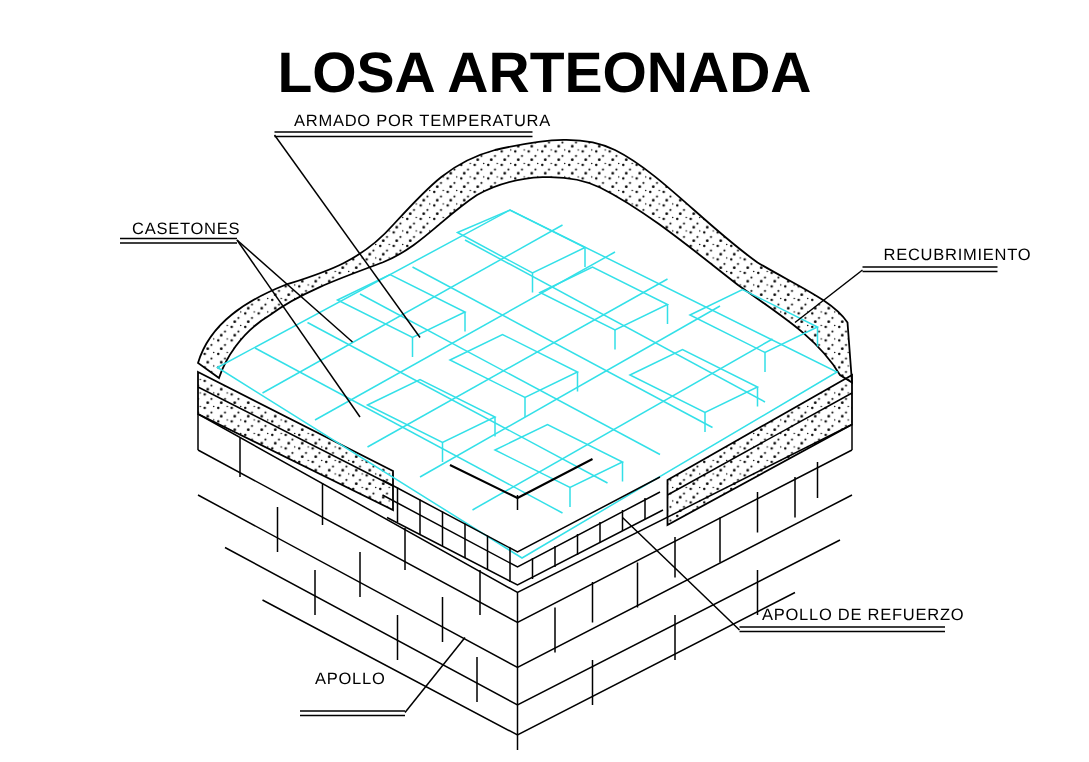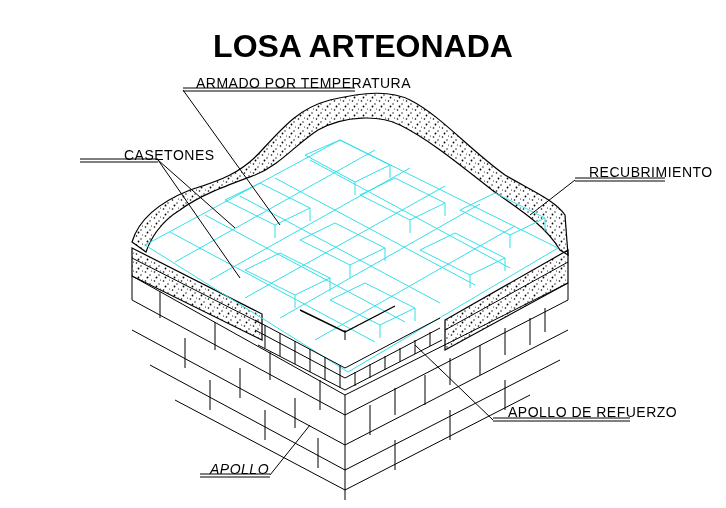--- a/index.html
+++ b/index.html
@@ -1,18 +1,18 @@
 <!DOCTYPE html>
 <html><head>
 <meta charset="utf-8">
 <style>
   html, body { margin: 0; padding: 0; background: #ffffff; }
   body { width: 726px; height: 508px; position: relative; overflow: hidden; font-family: "Liberation Sans", sans-serif; }
-  .title { position: absolute; left: 0; width: 726px; top: 28px; text-align: center; font-size: 32px; font-weight: bold; color: #000; letter-spacing: 0px; }
-  .lbl { position: absolute; font-size: 14px; color: #000; white-space: nowrap; letter-spacing: 0.5px; text-align: center; }
+  .title { position: absolute; left: 0; width: 726px; top: 28px; text-align: center; font-size: 38px; font-weight: bold; color: #000; letter-spacing: 0px; }
+  .lbl { position: absolute; font-size: 11px; color: #000; white-space: nowrap; letter-spacing: 0.5px; text-align: center; }
   svg { position: absolute; left: 0; top: 0; }
 </style>
 </head>
 <body>
 
 <div class="title">LOSA ARTEONADA</div>
 
 <svg width="726" height="508" viewBox="0 0 726 508">
   <defs>
     <pattern id="dots" width="9" height="9" patternUnits="userSpaceOnUse">
@@ -103,16 +103,16 @@
     <path d="M575,178 L665,178 M575,181 L665,181"></path>
     <path d="M575,180 L530,215"></path>
     <path d="M493,418 L630,418 M493,421 L630,421"></path>
     <path d="M493,420 L415,345"></path>
     <path d="M200,474 L270,474 M200,477 L270,477"></path>
     <path d="M270,475 L310,425"></path>
   </g>
 </svg>
 
 <div class="lbl" style="left:196px; top:75px;">ARMADO POR TEMPERATURA</div>
-<div class="lbl" style="left:88px; top:147px;margin-left:36px;">CASETONES</div>
+<div class="lbl" style="left:88px; top:147px;">CASETONES</div>
 <div class="lbl" style="left:589px; top:164px;">RECUBRIMIENTO</div>
 <div class="lbl" style="left:508px; top:404px;">APOLLO DE REFUERZO</div>
-<div class="lbl" style="left:210px; top:461px;font-style:italic;">APOLLO</div>
+<div class="lbl" style="left:210px; top:447px;">APOLLO</div>
 
 </body></html>

